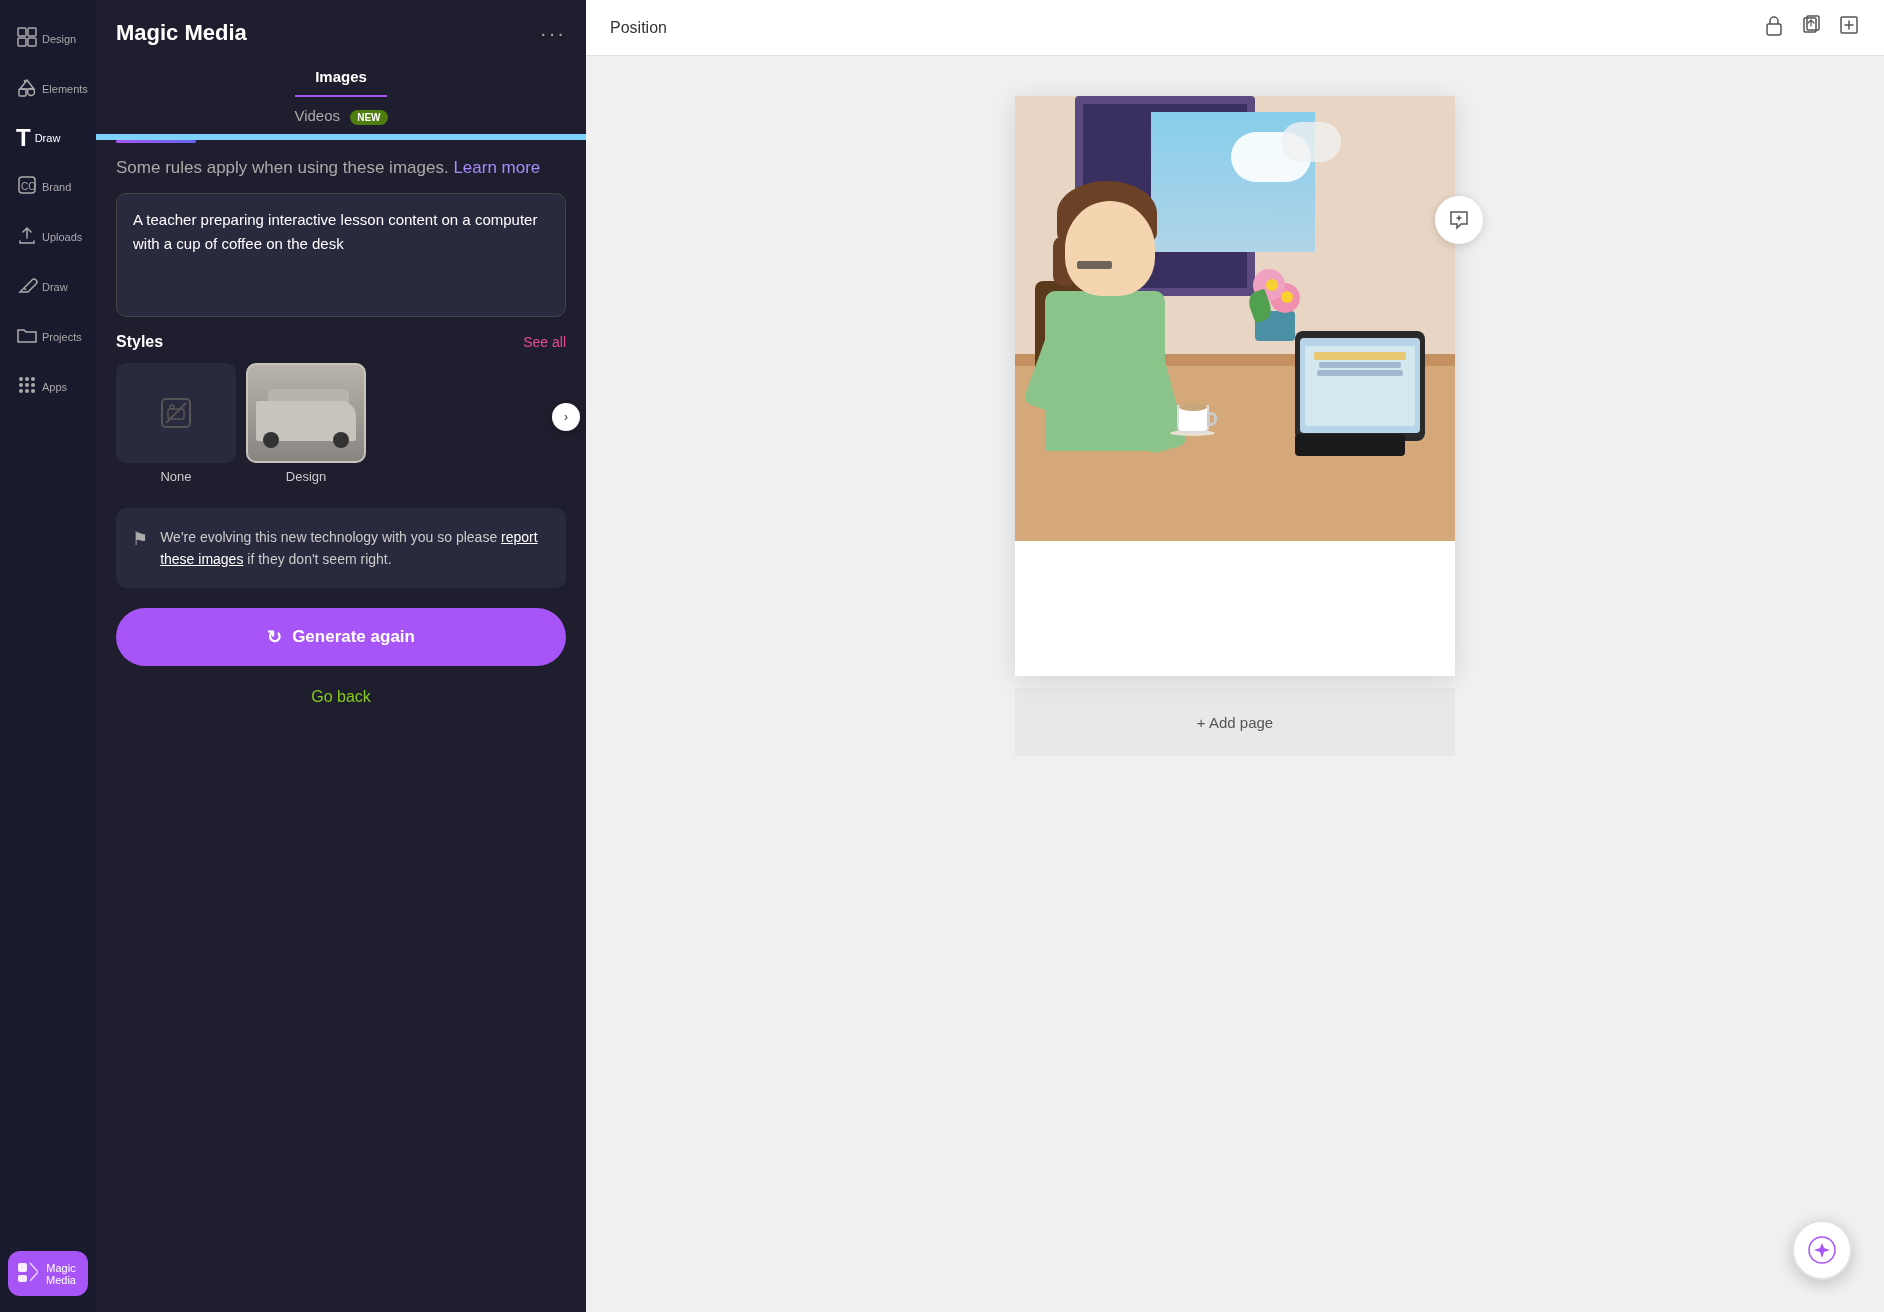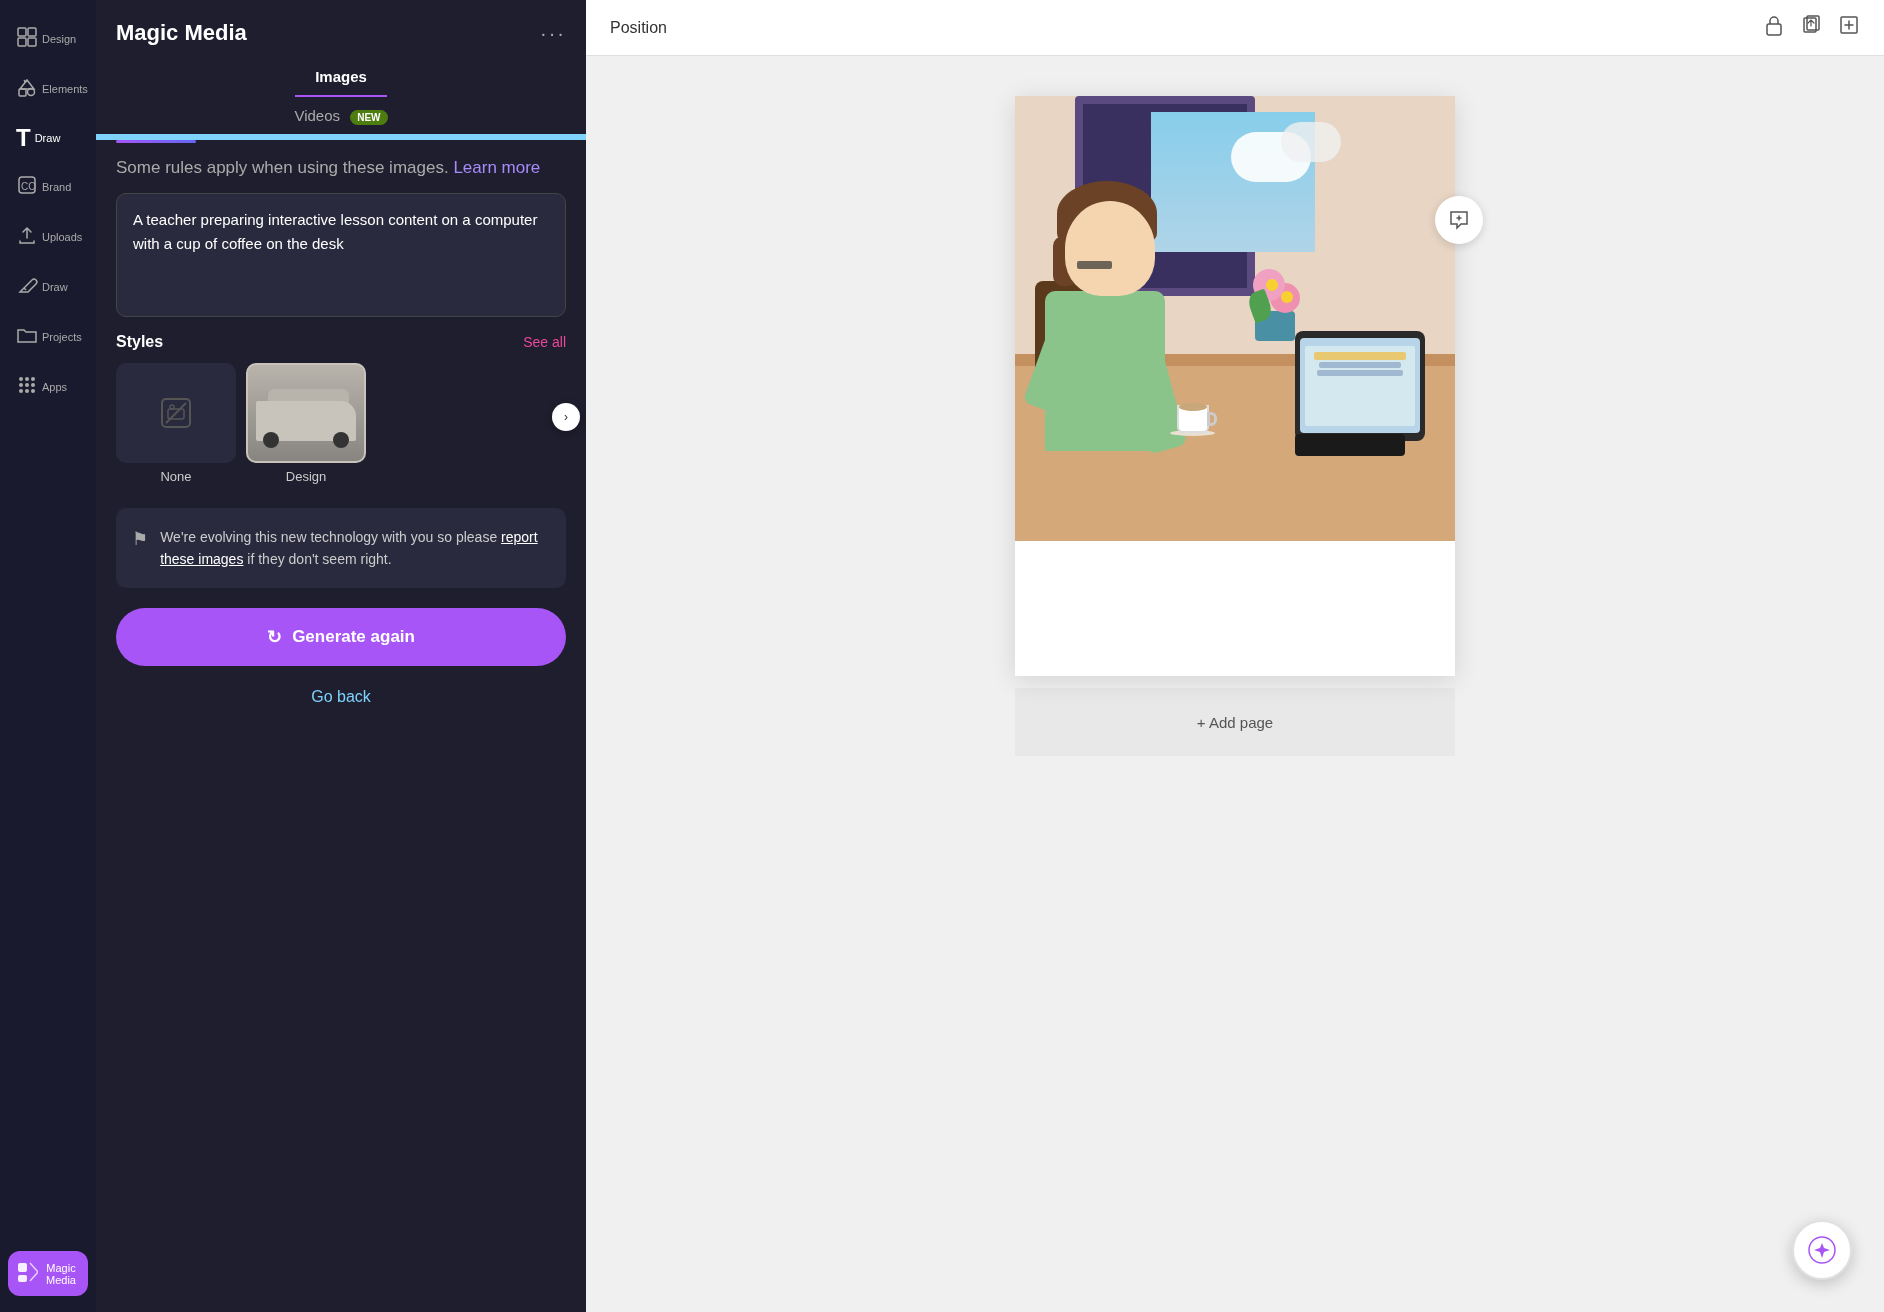--- a/index.html
+++ b/index.html
@@ -200,21 +200,21 @@
       align-items: center;
       justify-content: center;
       gap: 10px;
       width: calc(100% - 40px);
     }
     .generate-icon { font-size: 18px; }
 
     .go-back-btn {
       margin: 0 20px 20px;
       background: transparent;
-      color: #7dd3fc;
+      color: #84cc16;
       border: none;
       font-size: 16px;
       cursor: pointer;
       text-align: center;
       width: calc(100% - 40px);
       padding: 10px;
     }
 
     
     .canvas-area {

